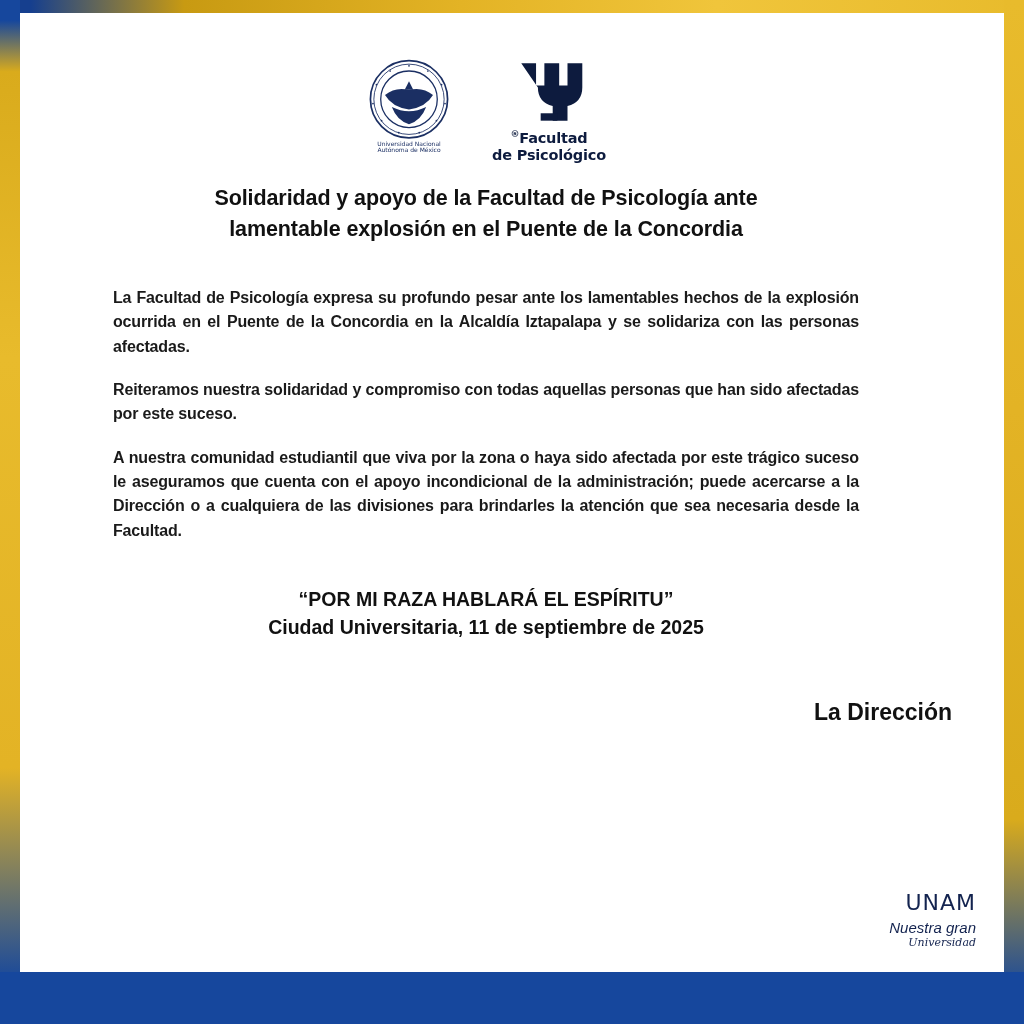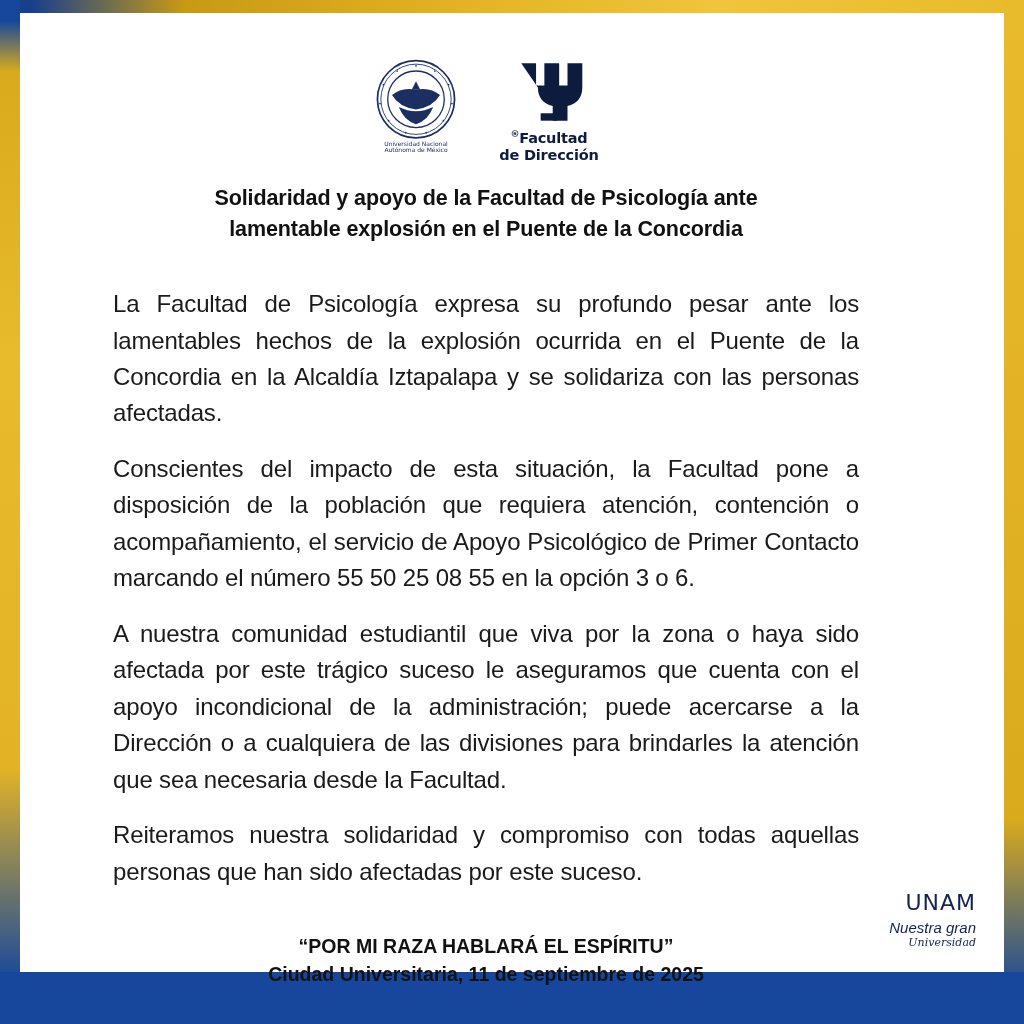--- a/index.html
+++ b/index.html
@@ -77,40 +77,41 @@
     color: #111111;
     letter-spacing: -0.1px;
   }
 
   .body-block {
     margin: 0 auto;
     width: 746px;
     padding-top: 42px;
   }
   .body-block p {
-    font-size: 24px;
+    font-size: 16px;
     line-height: 1.52;
     color: #1a1a1a;
     text-align: justify;
     margin-bottom: 19px;
     letter-spacing: -0.15px;
+    font-weight: bold;
   }
   .body-block p:last-child { margin-bottom: 0; }
 
   .motto {
     margin-top: 42px;
     text-align: center;
     font-size: 19.5px;
     font-weight: bold;
     line-height: 1.45;
     color: #111111;
   }
   .signature {
     margin-top: 58px;
-    text-align: left;
+    text-align: right;
     font-size: 23px;
     font-weight: bold;
     color: #111111;
   }
 
   
   .unam-brand {
     position: absolute;
     right: 48px;
     bottom: 75px;
@@ -181,36 +182,35 @@
         </svg>
       </div>
 
       <div class="psico-logo">
         <svg class="psico-mark" viewBox="0 0 80 70" aria-hidden="true">
           <path d="M10 4 h16 v24 h9 V4 h16 v24 h9 V4 h16 v26 q0 16 -16 20 v16 h-16 V50 q-16 -4 -16 -20z" fill="#0d1b3e"></path>
           <rect x="31" y="58" width="18" height="8" fill="#0d1b3e"></rect>
         </svg>
         <div class="psico-text">
           <div><span class="reg">®</span><span>Facultad</span></div>
-          <div>de Dirección</div>
+          <div>de Psicológico</div>
         </div>
       </div>
 
     </div>
 
     <h1 class="title">
       <span>Solidaridad y apoyo de la Facultad de Psicología ante</span><br>
       <span>lamentable explosión en el Puente de la Concordia</span>
     </h1>
 
     <div class="body-block">
       <p>La Facultad de Psicología expresa su profundo pesar ante los lamentables hechos de la explosión ocurrida en el Puente de la Concordia en la Alcaldía Iztapalapa y se solidariza con las personas afectadas.</p>
-      <p>Conscientes del impacto de esta situación, la Facultad pone a disposición de la población que requiera atención, contención o acompañamiento, el servicio de Apoyo Psicológico de Primer Contacto marcando el número 55 50 25 08 55 en la opción 3 o 6.</p>
+      <p>Reiteramos nuestra solidaridad y compromiso con todas aquellas personas que han sido afectadas por este suceso.</p>
       <p>A nuestra comunidad estudiantil que viva por la zona o haya sido afectada por este trágico suceso le aseguramos que cuenta con el apoyo incondicional de la administración; puede acercarse a la Dirección o a cualquiera de las divisiones para brindarles la atención que sea necesaria desde la Facultad.</p>
-      <p>Reiteramos nuestra solidaridad y compromiso con todas aquellas personas que han sido afectadas por este suceso.</p>
     </div>
 
     <div class="motto">
       <div>“POR MI RAZA HABLARÁ EL ESPÍRITU”</div>
       <div>Ciudad Universitaria, 11 de septiembre de 2025</div>
     </div>
 
     <div class="signature">La Dirección</div>
 
   </div>

